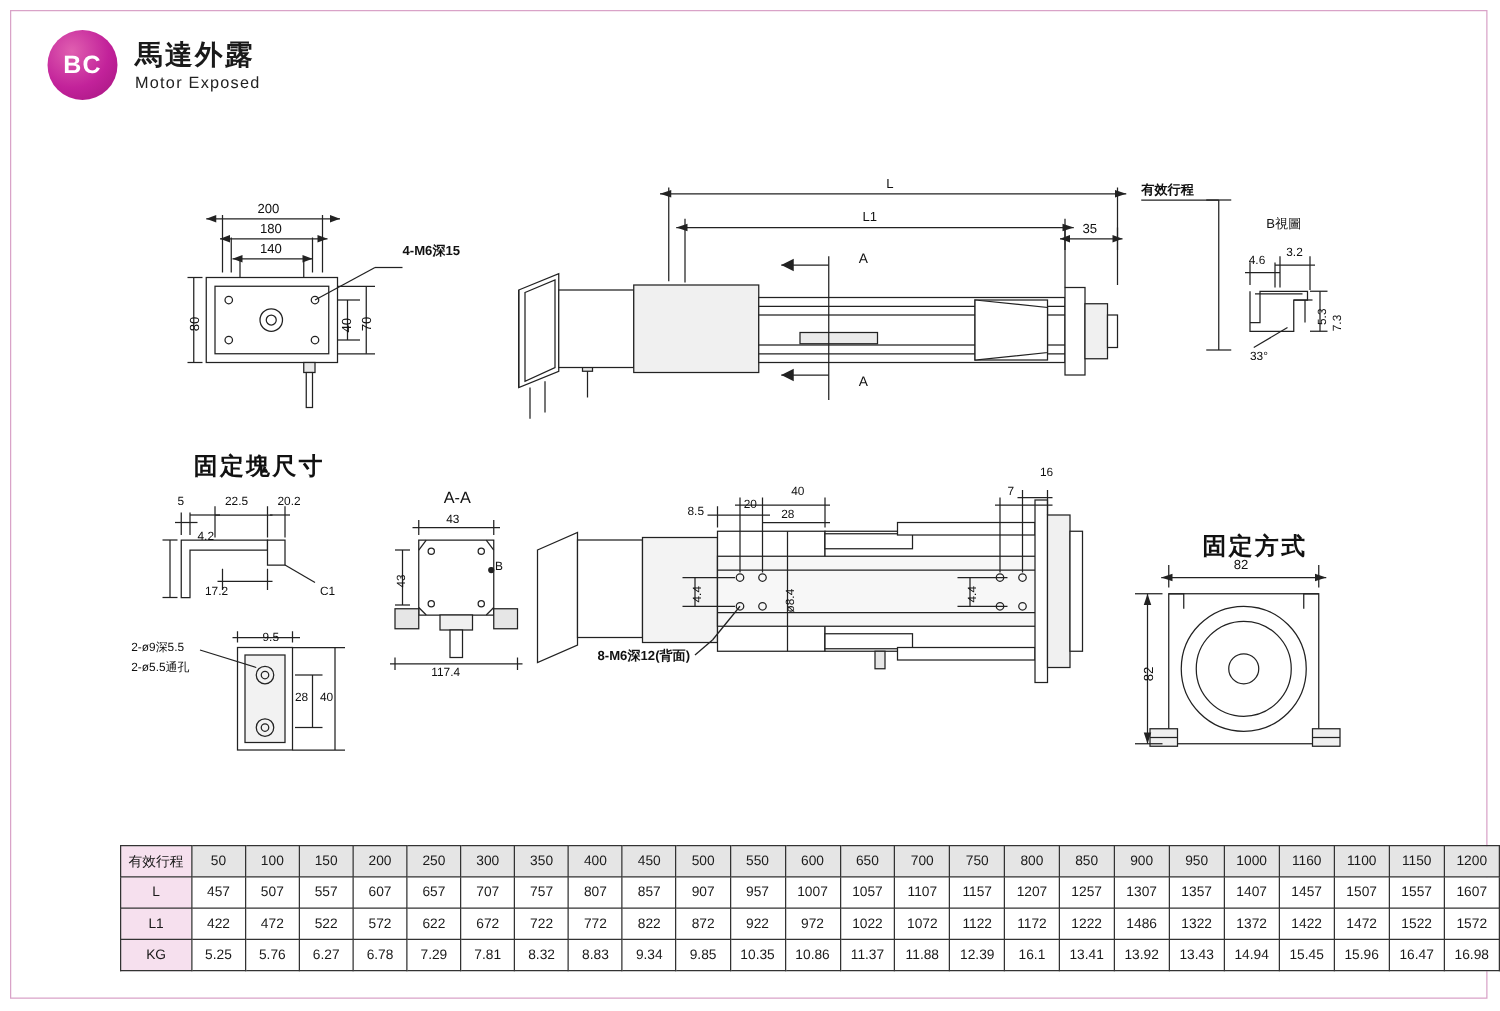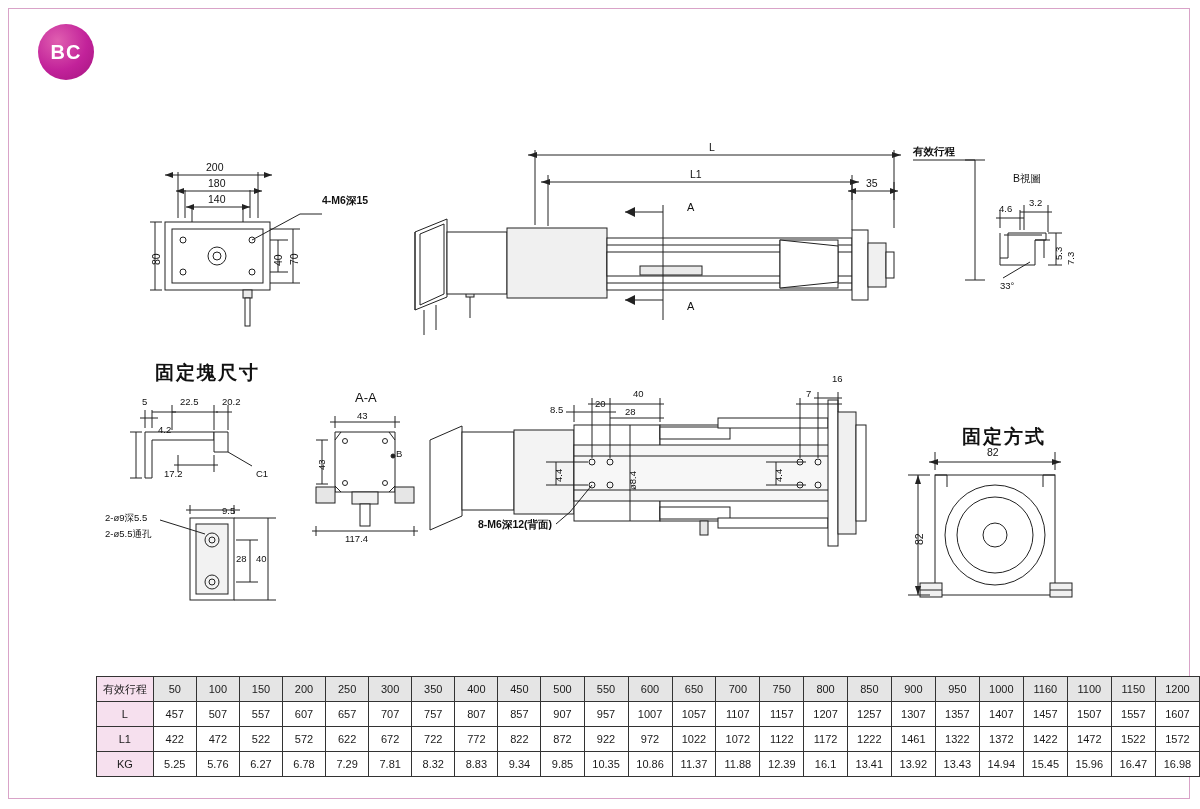--- a/index.html
+++ b/index.html
@@ -47,20 +47,24 @@
   .tbl .cell{background:#ffffff;width:41px;}
   svg{position:absolute;left:0;top:0;width:1200px;height:809px;pointer-events:none;}
 </style>
 </head>
 <body>
 
 <div class="page-border"></div>
 
 <div class="header">
   <div class="badge">BC</div>
+  <div class="header-text">
+    <div class="header-cn">馬達外露</div>
+    <div class="header-en">Motor Exposed</div>
+  </div>
 </div>
 
 <svg viewBox="0 0 1200 809">
   <g stroke="#222" fill="none" stroke-width="1">
 
   <rect x="165" y="222" width="105" height="68" fill="#ffffff"></rect>
   <rect x="172" y="229" width="91" height="54" fill="#ffffff"></rect>
   <circle cx="217" cy="256" r="9"></circle>
   <circle cx="217" cy="256" r="4"></circle>
   <circle cx="183" cy="240" r="3"></circle>
@@ -325,21 +329,21 @@
 <div class="dim sm rot90" style="left:1065px;top:265px;">7.3</div>
 <div class="dim sm" style="left:1000px;top:280px;">33°</div>
 
 <div class="title-cn" style="left:155px;top:360px;">固定塊尺寸</div>
 <div class="dim sm" style="left:142px;top:396px;">5</div>
 <div class="dim sm" style="left:158px;top:396px;margin-top:28px;">4.2</div>
 <div class="dim sm" style="left:180px;top:396px;">22.5</div>
 <div class="dim sm" style="left:222px;top:396px;">20.2</div>
 <div class="dim sm" style="left:164px;top:468px;">17.2</div>
 <div class="dim sm" style="left:256px;top:468px;">C1</div>
-<div class="dim sm" style="left:222px;top:505px;">9.5</div>
+<div class="dim sm" style="left:210px;top:505px;">9.5</div>
 <div class="dim sm" style="left:236px;top:553px;">28</div>
 <div class="dim sm" style="left:256px;top:553px;">40</div>
 <div class="dim sm" style="left:105px;top:512px;">2-ø9深5.5</div>
 <div class="dim sm" style="left:105px;top:528px;">2-ø5.5通孔</div>
 
 <div class="lbl" style="left:355px;top:390px;font-size:13px;">A-A</div>
 <div class="dim sm" style="left:357px;top:410px;">43</div>
 <div class="dim sm rot90" style="left:316px;top:470px;">43</div>
 <div class="dim sm" style="left:345px;top:533px;">117.4</div>
 <div class="dim sm" style="left:396px;top:448px;">B</div>
@@ -427,21 +431,21 @@
         <td class="cell">772</td>
         <td class="cell">822</td>
         <td class="cell">872</td>
         <td class="cell">922</td>
         <td class="cell">972</td>
         <td class="cell">1022</td>
         <td class="cell">1072</td>
         <td class="cell">1122</td>
         <td class="cell">1172</td>
         <td class="cell">1222</td>
-        <td class="cell">1461</td>
+        <td class="cell">1486</td>
         <td class="cell">1322</td>
         <td class="cell">1372</td>
         <td class="cell">1422</td>
         <td class="cell">1472</td>
         <td class="cell">1522</td>
         <td class="cell">1572</td>
       </tr>
       <tr>
         <td class="hdr rowhdr">KG</td>
         <td class="cell">5.25</td>

